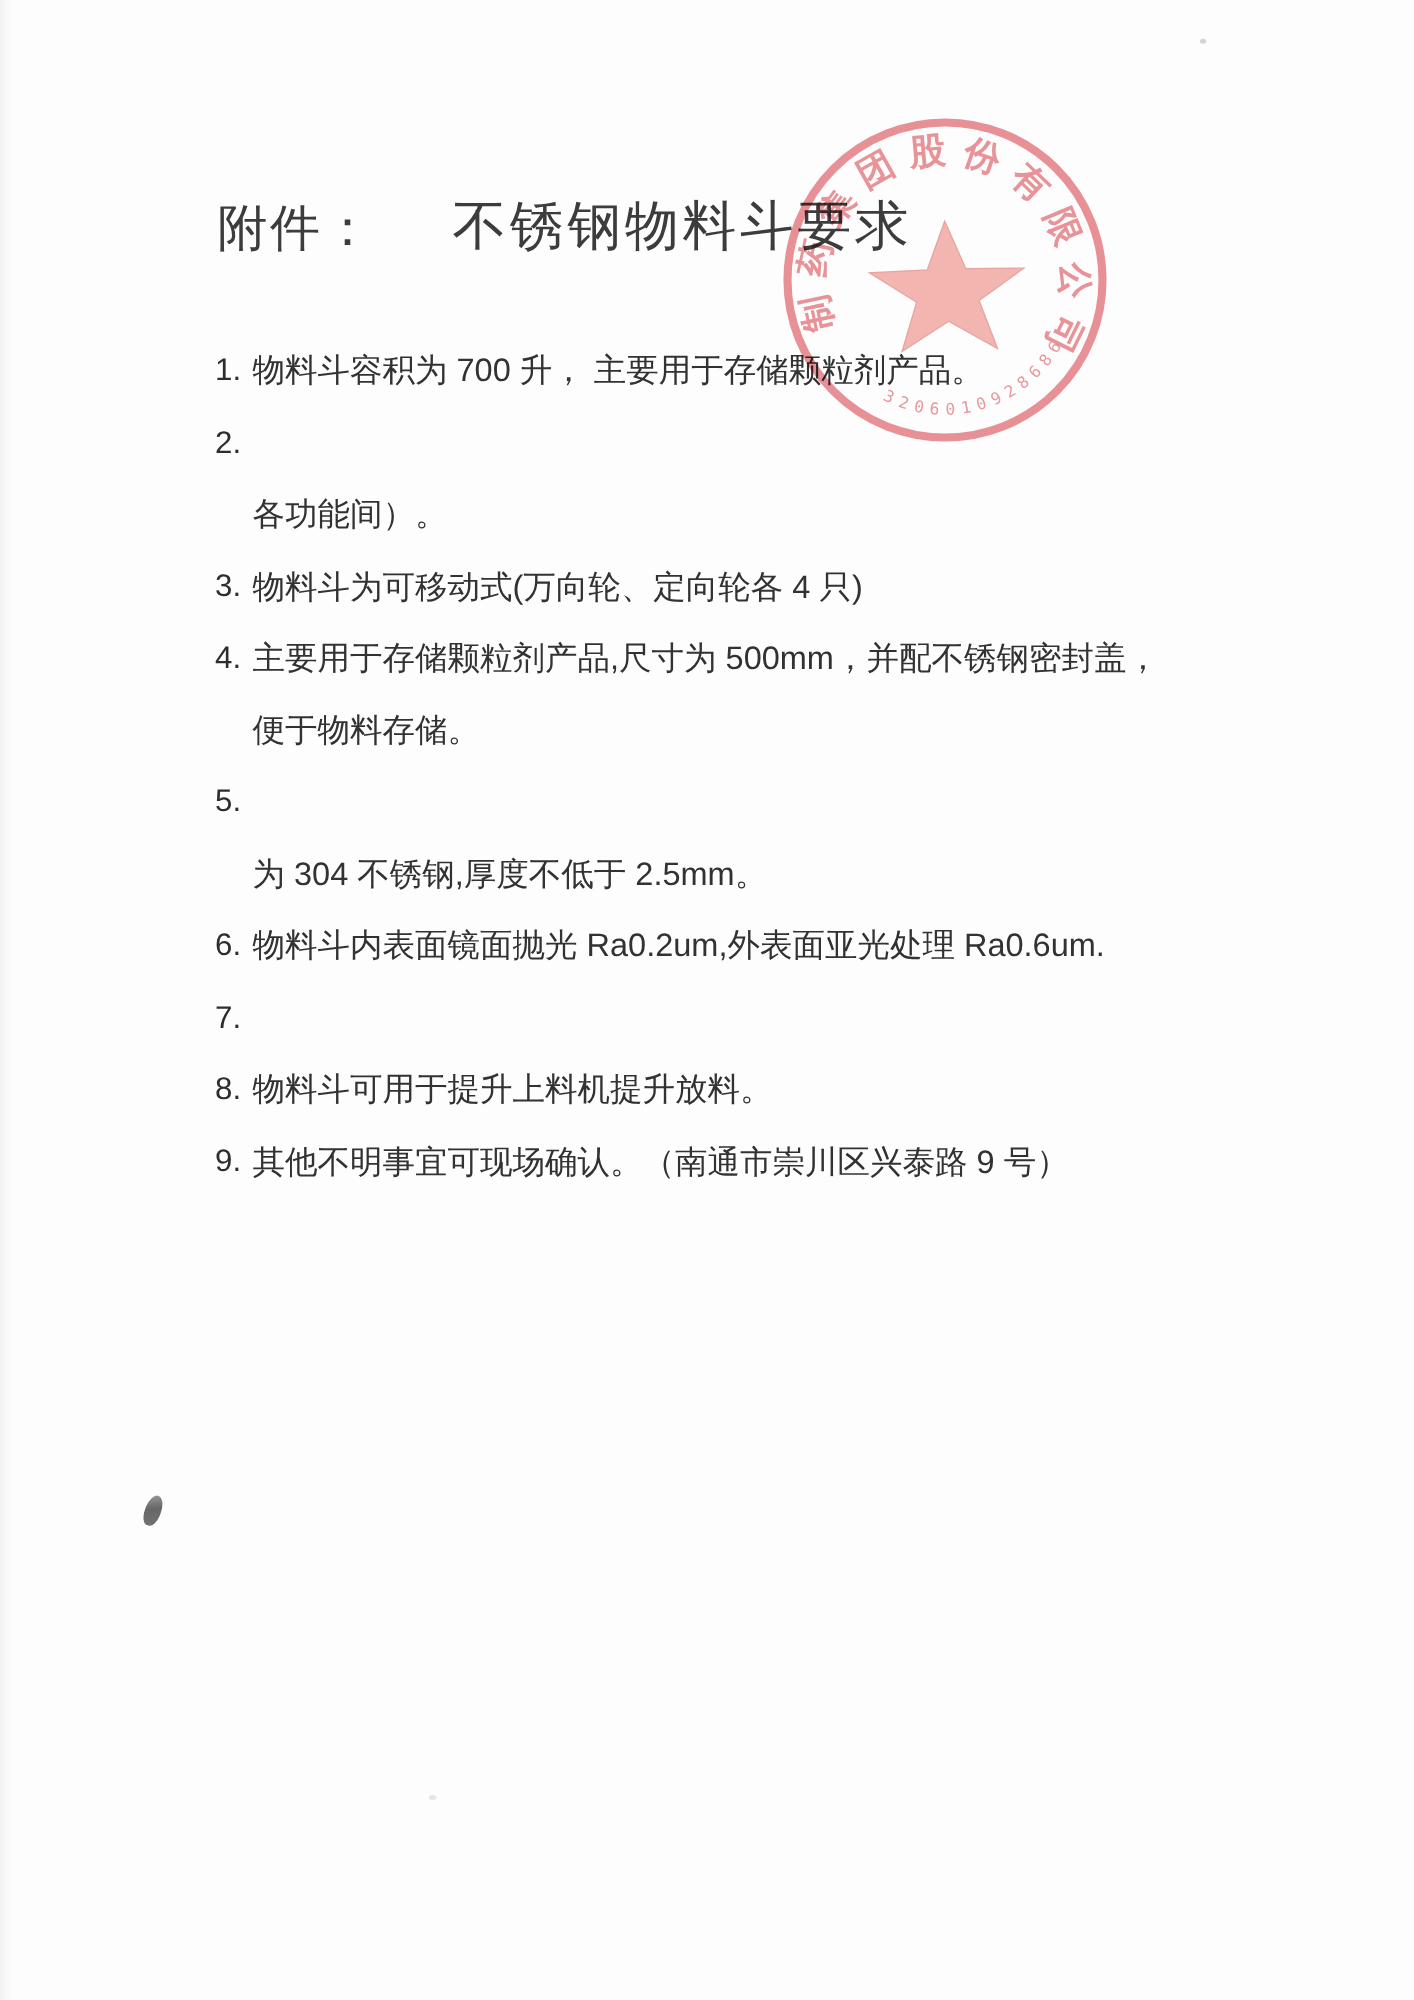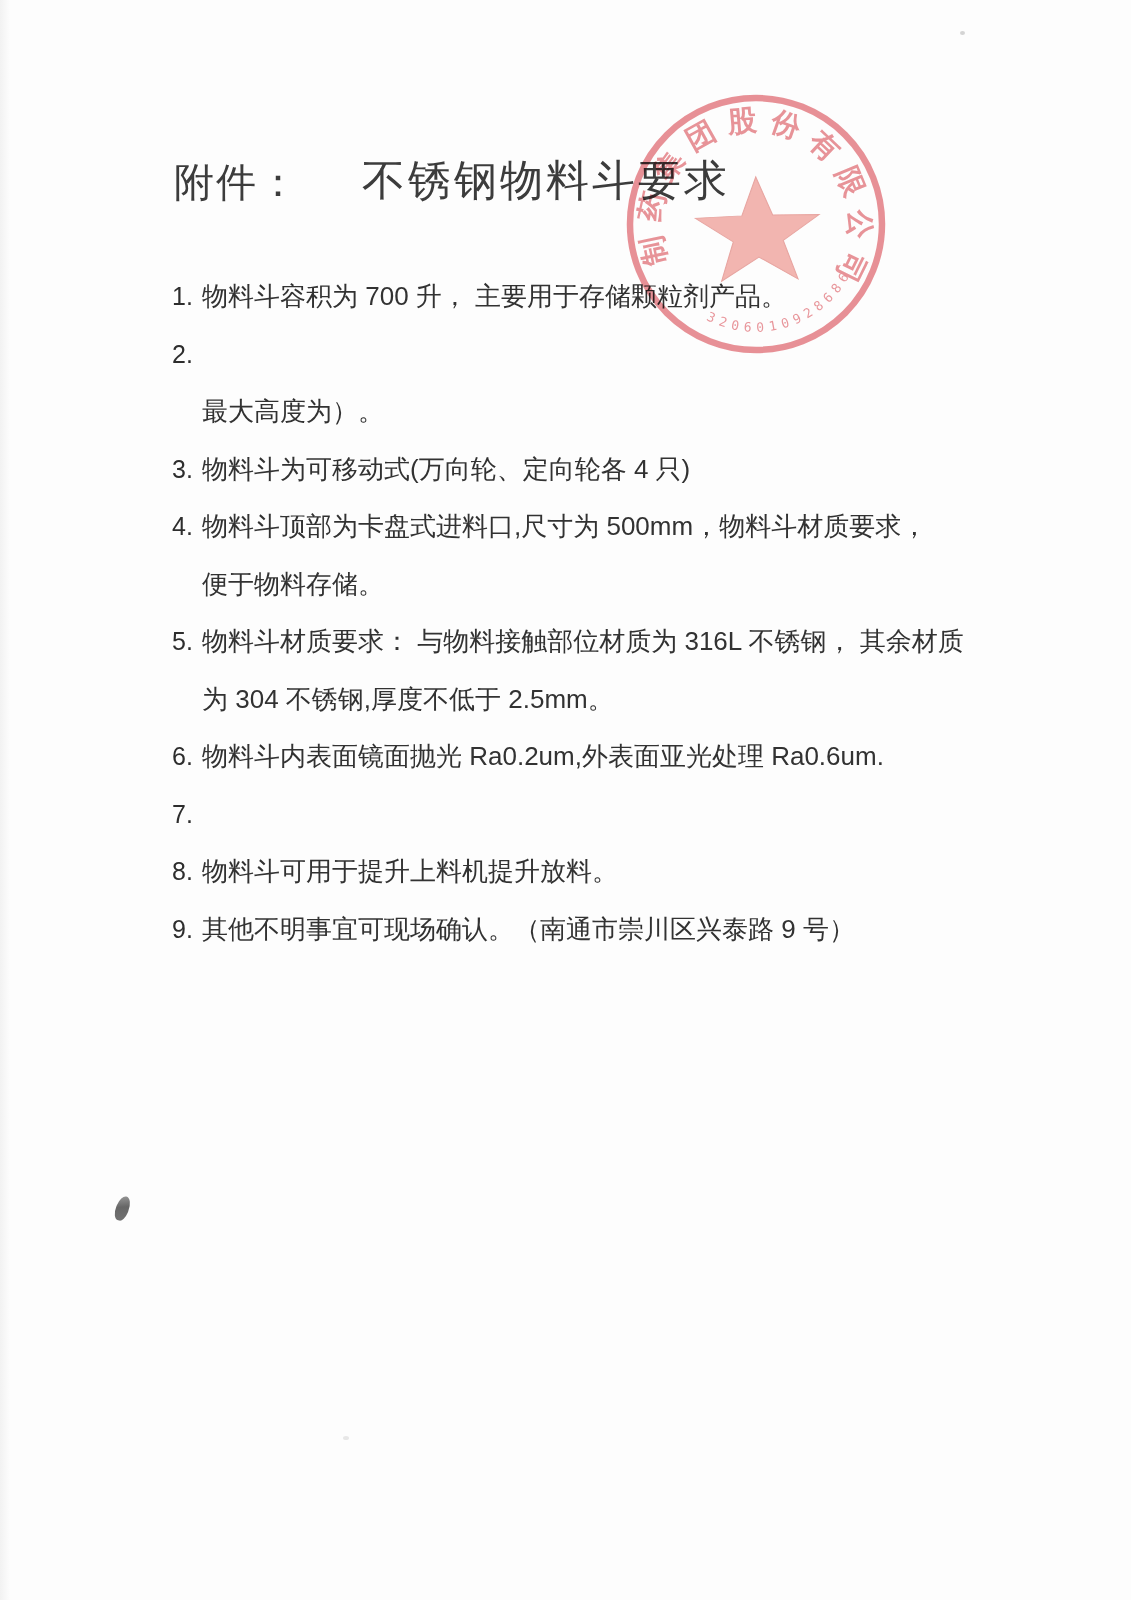--- a/index.html
+++ b/index.html
@@ -82,36 +82,35 @@
 
 <div class="req-list">
   <div class="line">
     <span class="num">1.</span>
     <span class="txt">物料斗容积为 700 升， 主要用于存储颗粒剂产品。</span>
   </div>
   <div class="line">
     <span class="num">2.</span>
   </div>
   <div class="line cont">
-    <span class="txt">最大高度为）。</span>
+    <span class="txt">各功能间）。</span>
   </div>
   <div class="line">
     <span class="num">3.</span>
     <span class="txt">物料斗为可移动式(万向轮、定向轮各 4 只)</span>
   </div>
   <div class="line">
     <span class="num">4.</span>
-    <span class="txt">物料斗顶部为卡盘式进料口,尺寸为 500mm，物料斗材质要求，</span>
+    <span class="txt">主要用于存储颗粒剂产品,尺寸为 500mm，并配不锈钢密封盖，</span>
   </div>
   <div class="line cont">
     <span class="txt">便于物料存储。</span>
   </div>
   <div class="line">
     <span class="num">5.</span>
-    <span class="txt">物料斗材质要求： 与物料接触部位材质为 316L 不锈钢， 其余材质</span>
   </div>
   <div class="line cont">
     <span class="txt">为 304 不锈钢,厚度不低于 2.5mm。</span>
   </div>
   <div class="line">
     <span class="num">6.</span>
     <span class="txt">物料斗内表面镜面抛光 Ra0.2um,外表面亚光处理 Ra0.6um.</span>
   </div>
   <div class="line">
     <span class="num">7.</span>

